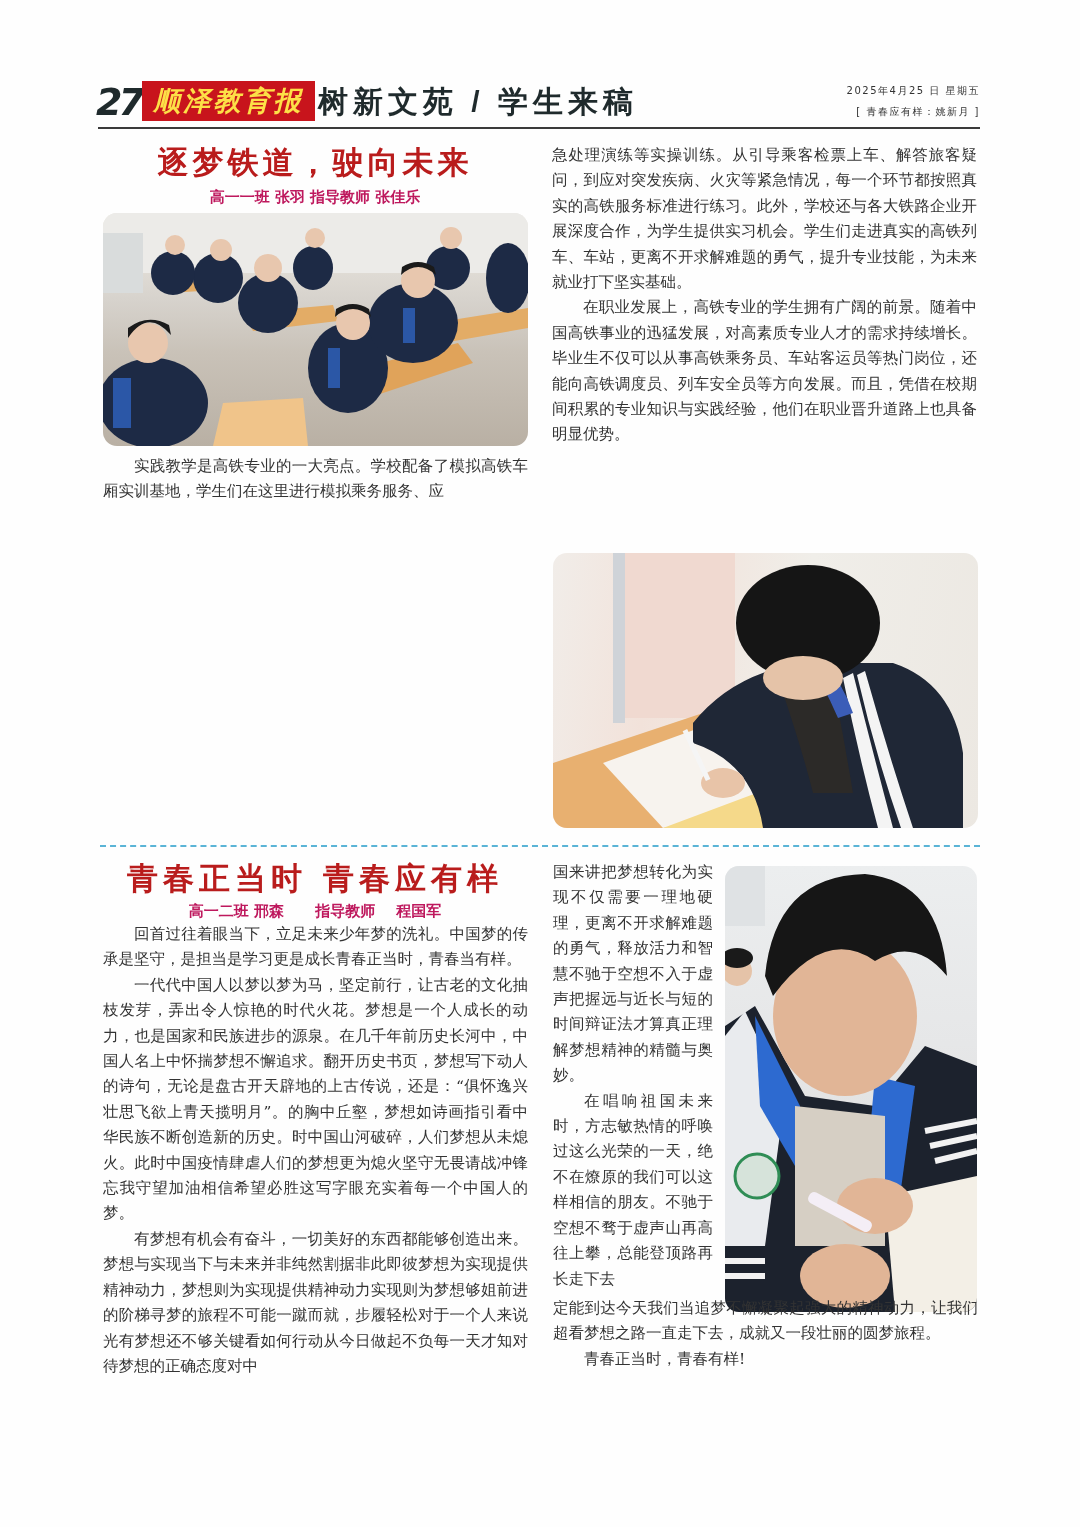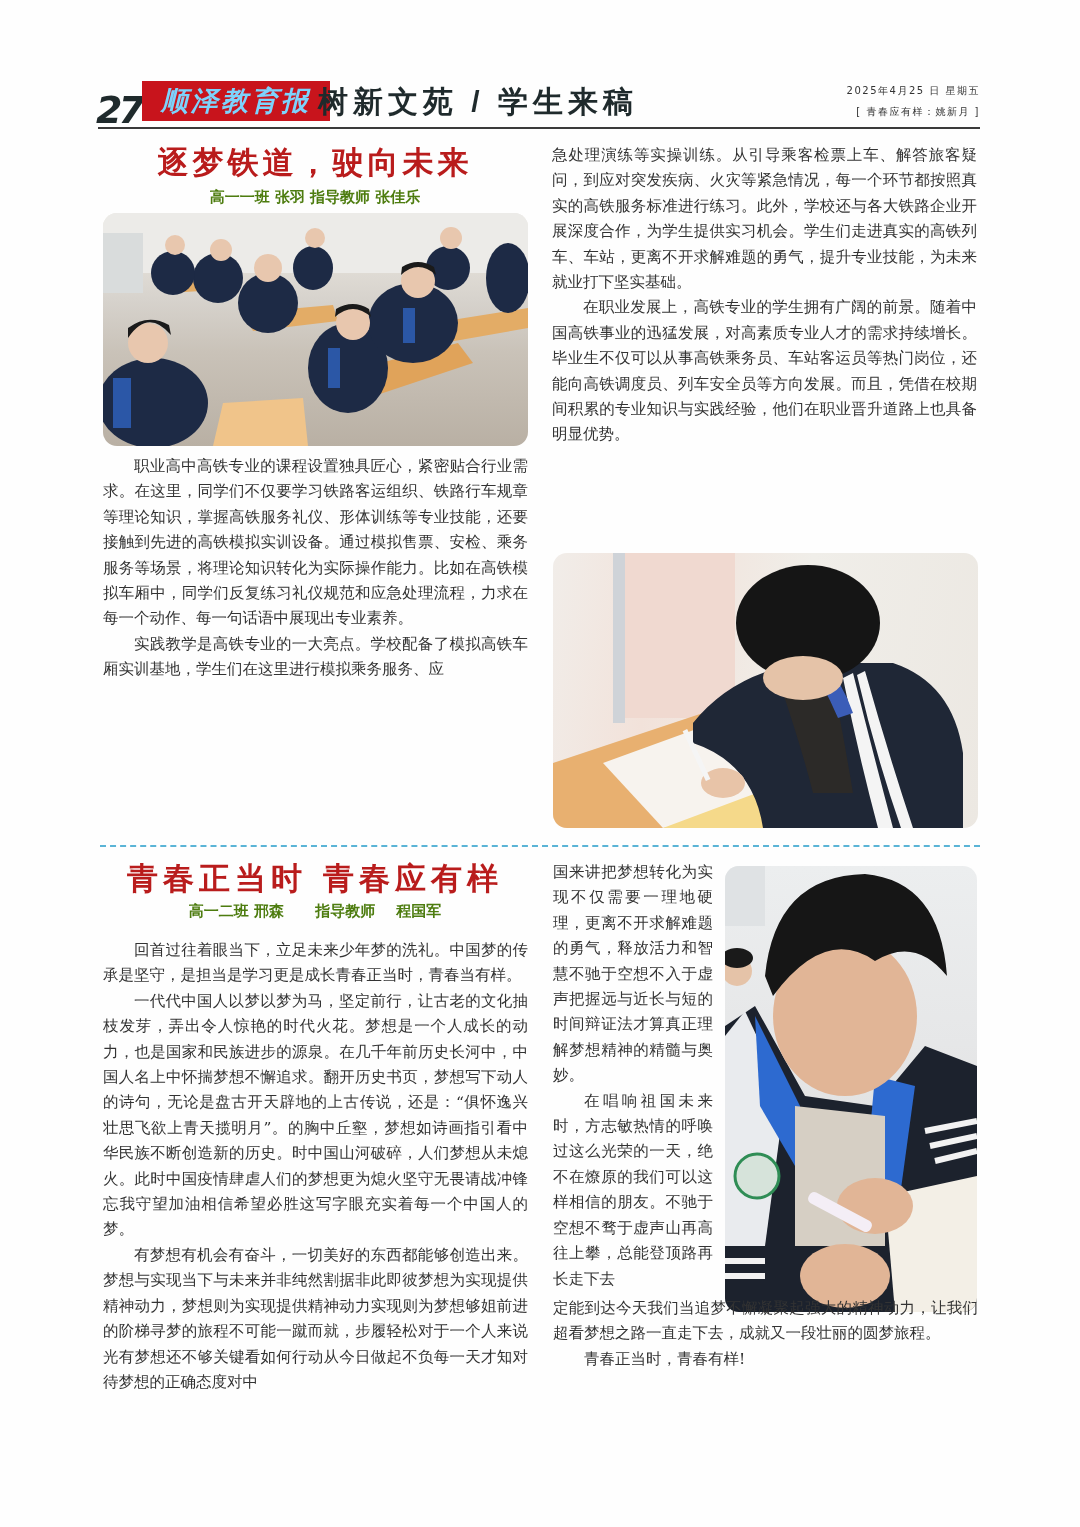--- a/index.html
+++ b/index.html
@@ -1,33 +1,33 @@
 <!DOCTYPE html>
 <html><head>
 <meta charset="utf-8">
 <style>
   html,body{margin:0;padding:0;}
   body{width:1080px;height:1527px;background:#fefefe;position:relative;overflow:hidden;
        font-family:"DejaVu Serif","Liberation Serif",serif;color:#2a2a2a;}
   .abs{position:absolute;}
   
   .pgnum{left:96px;top:80px;font-family:"DejaVu Sans","Liberation Sans",sans-serif;font-weight:900;
-         font-size:38px;letter-spacing:-4px;color:#1f2a2c;font-style:italic;line-height:44px;margin-top:8px;}
-  .brand{left:142px;top:81px;width:188px;height:40px;background:#c8141c;color:#7dd3fc;
+         font-size:38px;letter-spacing:-4px;color:#1f2a2c;font-style:italic;line-height:44px;}
+  .brand{left:142px;top:81px;width:173px;height:40px;background:#c8141c;color:#fde047;
          font-family:"DejaVu Serif","Liberation Serif",serif;font-weight:bold;font-style:italic;
          font-size:27px;line-height:40px;text-align:center;letter-spacing:3px;}
   .section-title{left:318px;top:80px;font-family:Liberation Sans, sans-serif;font-weight:bold;
          font-size:30px;letter-spacing:5px;color:#1f2a2c;line-height:44px;}
   .date{right:100px;top:80px;font-family:"DejaVu Sans","Liberation Sans",sans-serif;font-size:10px;
         letter-spacing:1.5px;color:#333;text-align:right;line-height:21px;}
   .rule{left:98px;top:127px;width:882px;height:2px;background:#3a3a3a;}
   
   .headline{font-family:"DejaVu Sans","Liberation Sans",sans-serif;font-weight:bold;color:#b91c1c;
             text-align:center;letter-spacing:4px;}
-  .byline{font-family:"DejaVu Sans","Liberation Sans",sans-serif;font-weight:bold;color:#4d7c0f;
+  .byline{font-family:"DejaVu Sans","Liberation Sans",sans-serif;font-weight:bold;color:#be185d;
           text-align:center;font-size:15px;}
   .body p{margin:0;font-size:15.5px;line-height:25.4px;text-align:justify;text-indent:2em;color:#333;}
   .body p.cont{text-indent:0;}
   .photo{border-radius:14px;overflow:hidden;}
   .divider{left:100px;top:845px;width:880px;height:0;border-top:2.5px dashed #5ab4d6;}
   
   .photo1{background:
      linear-gradient(180deg,#ece9e4 0%,#e3dfd8 20%,#d6d2cc 38%,#c9c2b8 60%,#b9b0a4 100%);}
   .photo2{background:linear-gradient(100deg,#f1ede9 0%,#f2e2da 25%,#f0eee9 55%,#ece8e2 100%);}
   .photo3{background:linear-gradient(180deg,#eceeef 0%,#e6e7e8 40%,#d9d7d3 100%);}
@@ -86,21 +86,20 @@
     </g>
     <g fill="#1a1a1a">
       <path d="M25 125 Q45 95 68 122 L66 112 Q45 100 25 115 Z"></path>
       <path d="M232 104 Q250 88 268 104 L266 96 Q250 86 233 96 Z"></path>
       <path d="M298 62 Q315 46 333 62 L331 54 Q315 44 299 54 Z"></path>
     </g>
   </svg>
 </div>
 
 <div class="abs body" style="left:103px;top:454px;width:425px;">
-  <p>职业高中高铁专业的课程设置独具匠心，紧密贴合行业需求。在这里，同学们不仅要学习铁路客运组织、铁路行车规章等理论知识，掌握高铁服务礼仪、形体训练等专业技能，还要接触到先进的高铁模拟实训设备。通过模拟售票、安检、乘务服务等场景，将理论知识转化为实际操作能力。比如在高铁模拟车厢中，同学们反复练习礼仪规范和应急处理流程，力求在每一个动作、每一句话语中展现出专业素养。</p>
   <p>实践教学是高铁专业的一大亮点。学校配备了模拟高铁车厢实训基地，学生们在这里进行模拟乘务服务、应</p>
 </div>
 
 <div class="abs body" style="left:552px;top:143px;width:425px;">
   <p class="cont">急处理演练等实操训练。从引导乘客检票上车、解答旅客疑问，到应对突发疾病、火灾等紧急情况，每一个环节都按照真实的高铁服务标准进行练习。此外，学校还与各大铁路企业开展深度合作，为学生提供实习机会。学生们走进真实的高铁列车、车站，更离不开求解难题的勇气，提升专业技能，为未来就业打下坚实基础。</p>
   <p>在职业发展上，高铁专业的学生拥有广阔的前景。随着中国高铁事业的迅猛发展，对高素质专业人才的需求持续增长。毕业生不仅可以从事高铁乘务员、车站客运员等热门岗位，还能向高铁调度员、列车安全员等方向发展。而且，凭借在校期间积累的专业知识与实践经验，他们在职业晋升道路上也具备明显优势。</p>
 </div>
 
 <div class="abs photo photo2" style="left:553px;top:553px;width:425px;height:275px;">
   <svg width="425" height="275" viewBox="0 0 425 275">
@@ -119,21 +118,21 @@
     <ellipse cx="170" cy="230" rx="22" ry="15" fill="#e8c4a8"></ellipse>
     <rect x="140" y="175" width="5" height="55" fill="#f5f5f5" transform="rotate(-25 142 200)"></rect>
   </svg>
 </div>
 
 <div class="abs divider"></div>
 
 <div class="abs headline" style="left:100px;top:856px;width:430px;font-size:31px;line-height:44px;letter-spacing:5px;">青春正当时  青春应有样</div>
 <div class="abs byline" style="left:100px;top:900px;width:430px;line-height:22px;white-space:pre;">高一二班 邢森      指导教师    程国军</div>
 
-<div class="abs body" style="left:103px;top:922px;width:425px;margin-top:16px;">
+<div class="abs body" style="left:103px;top:922px;width:425px;">
   <p>回首过往着眼当下，立足未来少年梦的洗礼。中国梦的传承是坚守，是担当是学习更是成长青春正当时，青春当有样。</p>
   <p>一代代中国人以梦以梦为马，坚定前行，让古老的文化抽枝发芽，弄出令人惊艳的时代火花。梦想是一个人成长的动力，也是国家和民族进步的源泉。在几千年前历史长河中，中国人名上中怀揣梦想不懈追求。翻开历史书页，梦想写下动人的诗句，无论是盘古开天辟地的上古传说，还是：“俱怀逸兴壮思飞欲上青天揽明月”。的胸中丘壑，梦想如诗画指引看中华民族不断创造新的历史。时中国山河破碎，人们梦想从未熄火。此时中国疫情肆虐人们的梦想更为熄火坚守无畏请战冲锋忘我守望加油相信希望必胜这写字眼充实着每一个中国人的梦。</p>
   <p>有梦想有机会有奋斗，一切美好的东西都能够创造出来。梦想与实现当下与未来并非纯然割据非此即彼梦想为实现提供精神动力，梦想则为实现提供精神动力实现则为梦想够姐前进的阶梯寻梦的旅程不可能一蹴而就，步履轻松对于一个人来说光有梦想还不够关键看如何行动从今日做起不负每一天才知对待梦想的正确态度对中</p>
 </div>
 
 <div class="abs body" style="left:553px;top:860px;width:160px;">
   <p class="cont">国来讲把梦想转化为实现不仅需要一理地硬理，更离不开求解难题的勇气，释放活力和智慧不驰于空想不入于虚声把握远与近长与短的时间辩证法才算真正理解梦想精神的精髓与奥妙。</p>
   <p>在唱响祖国未来时，方志敏热情的呼唤过这么光荣的一天，绝不在燎原的我们可以这样相信的朋友。不驰于空想不骛于虚声山再高往上攀，总能登顶路再长走下去</p>
 </div>
 

